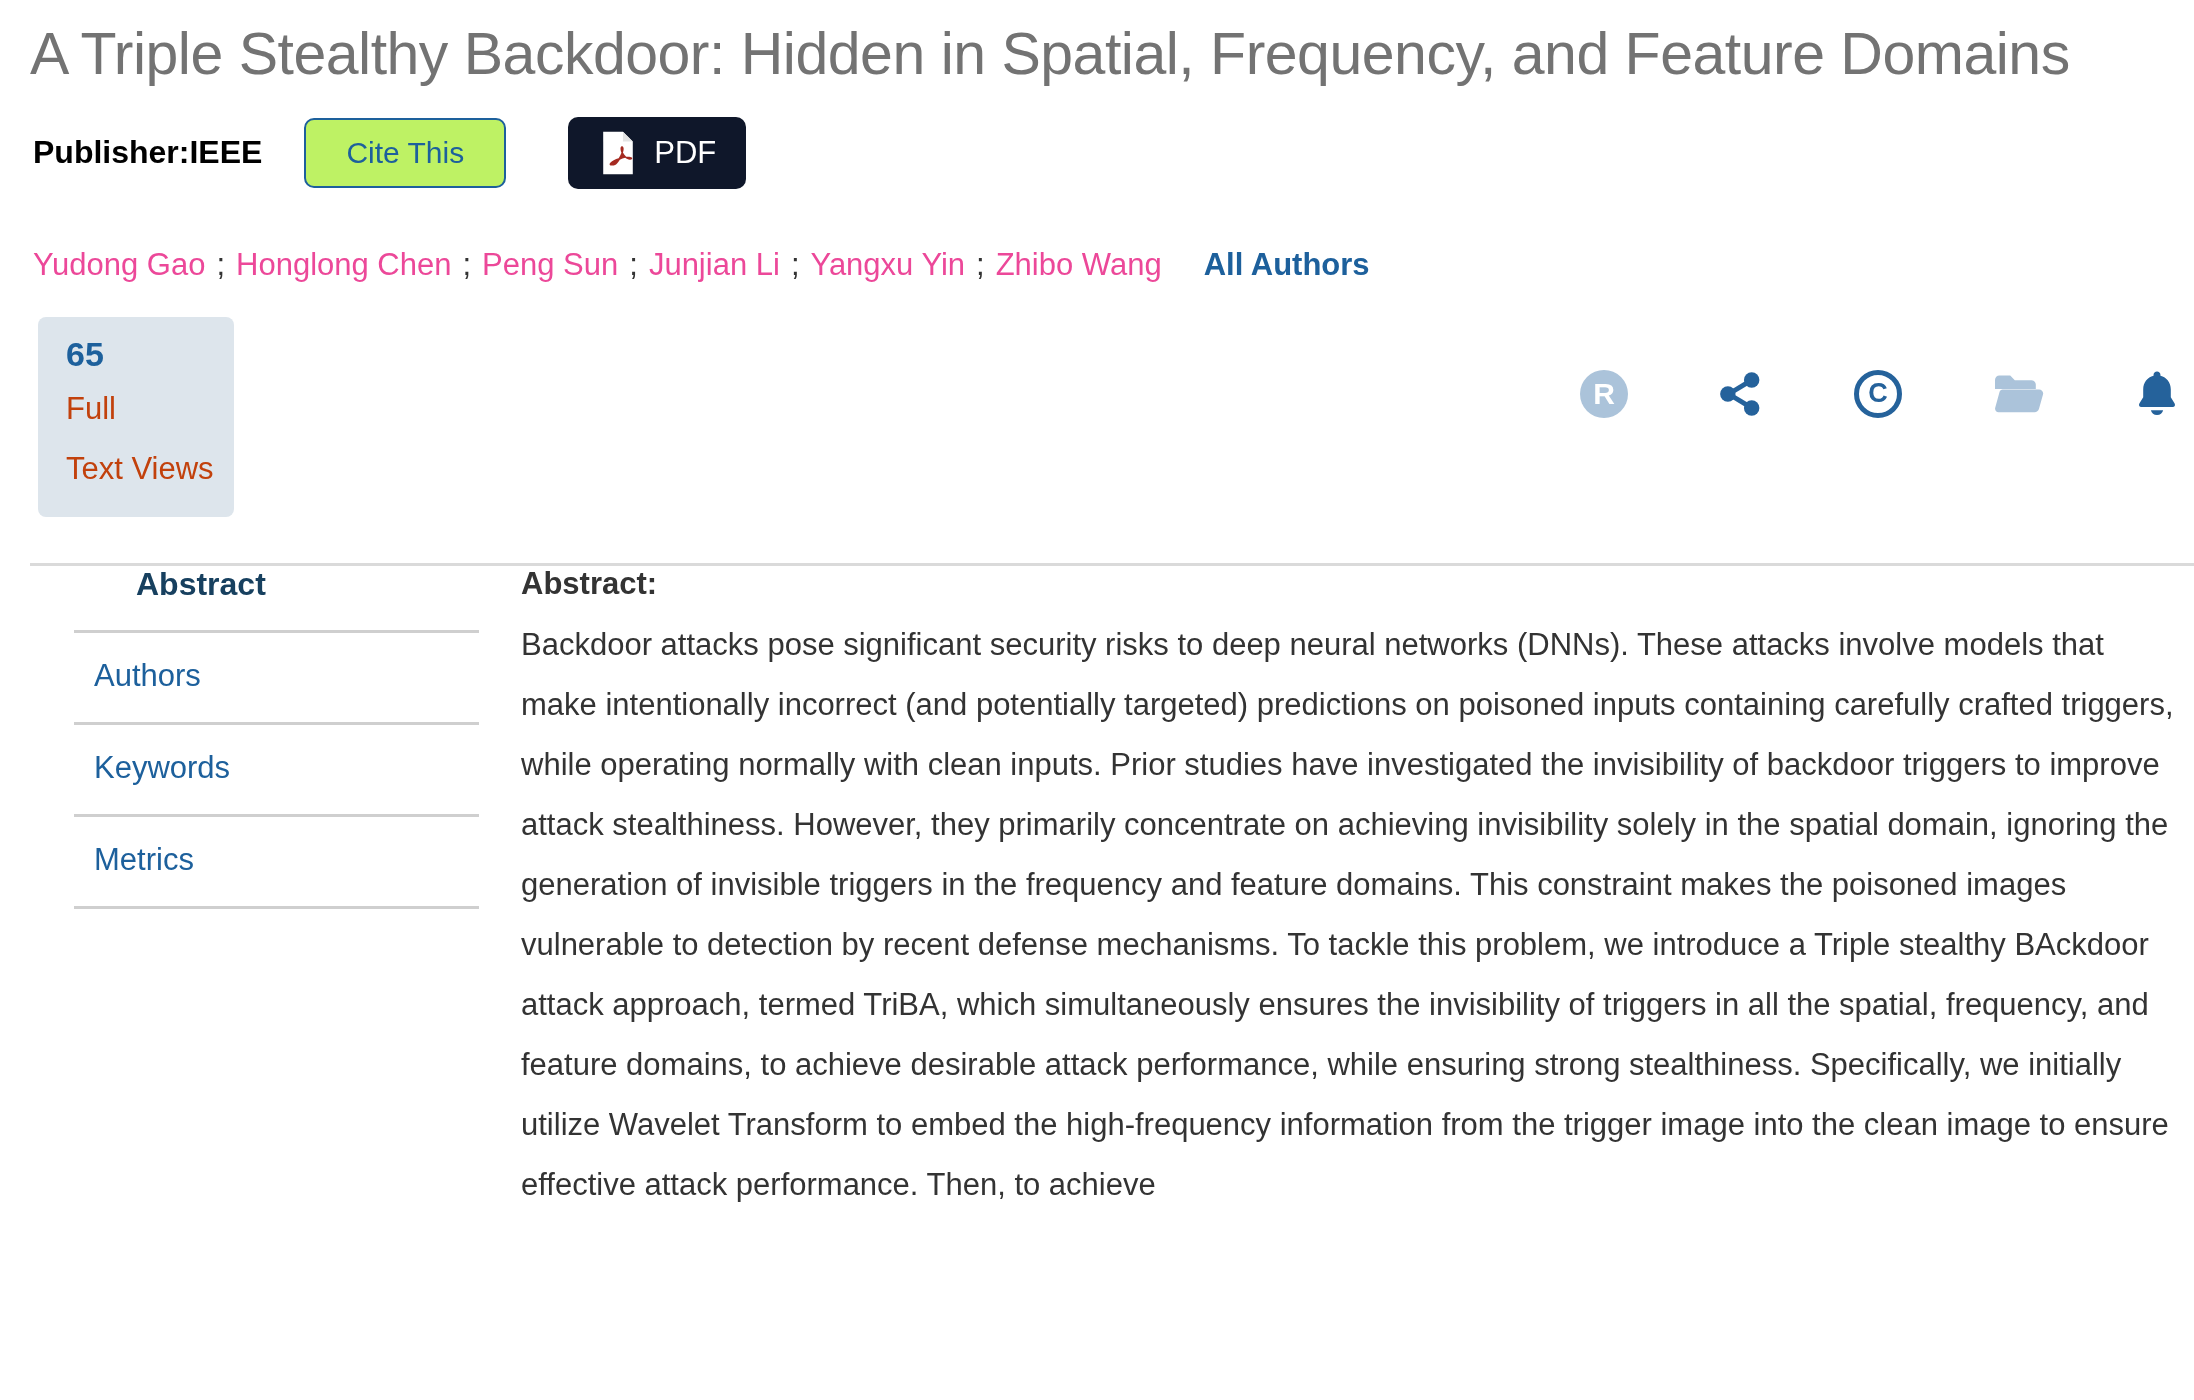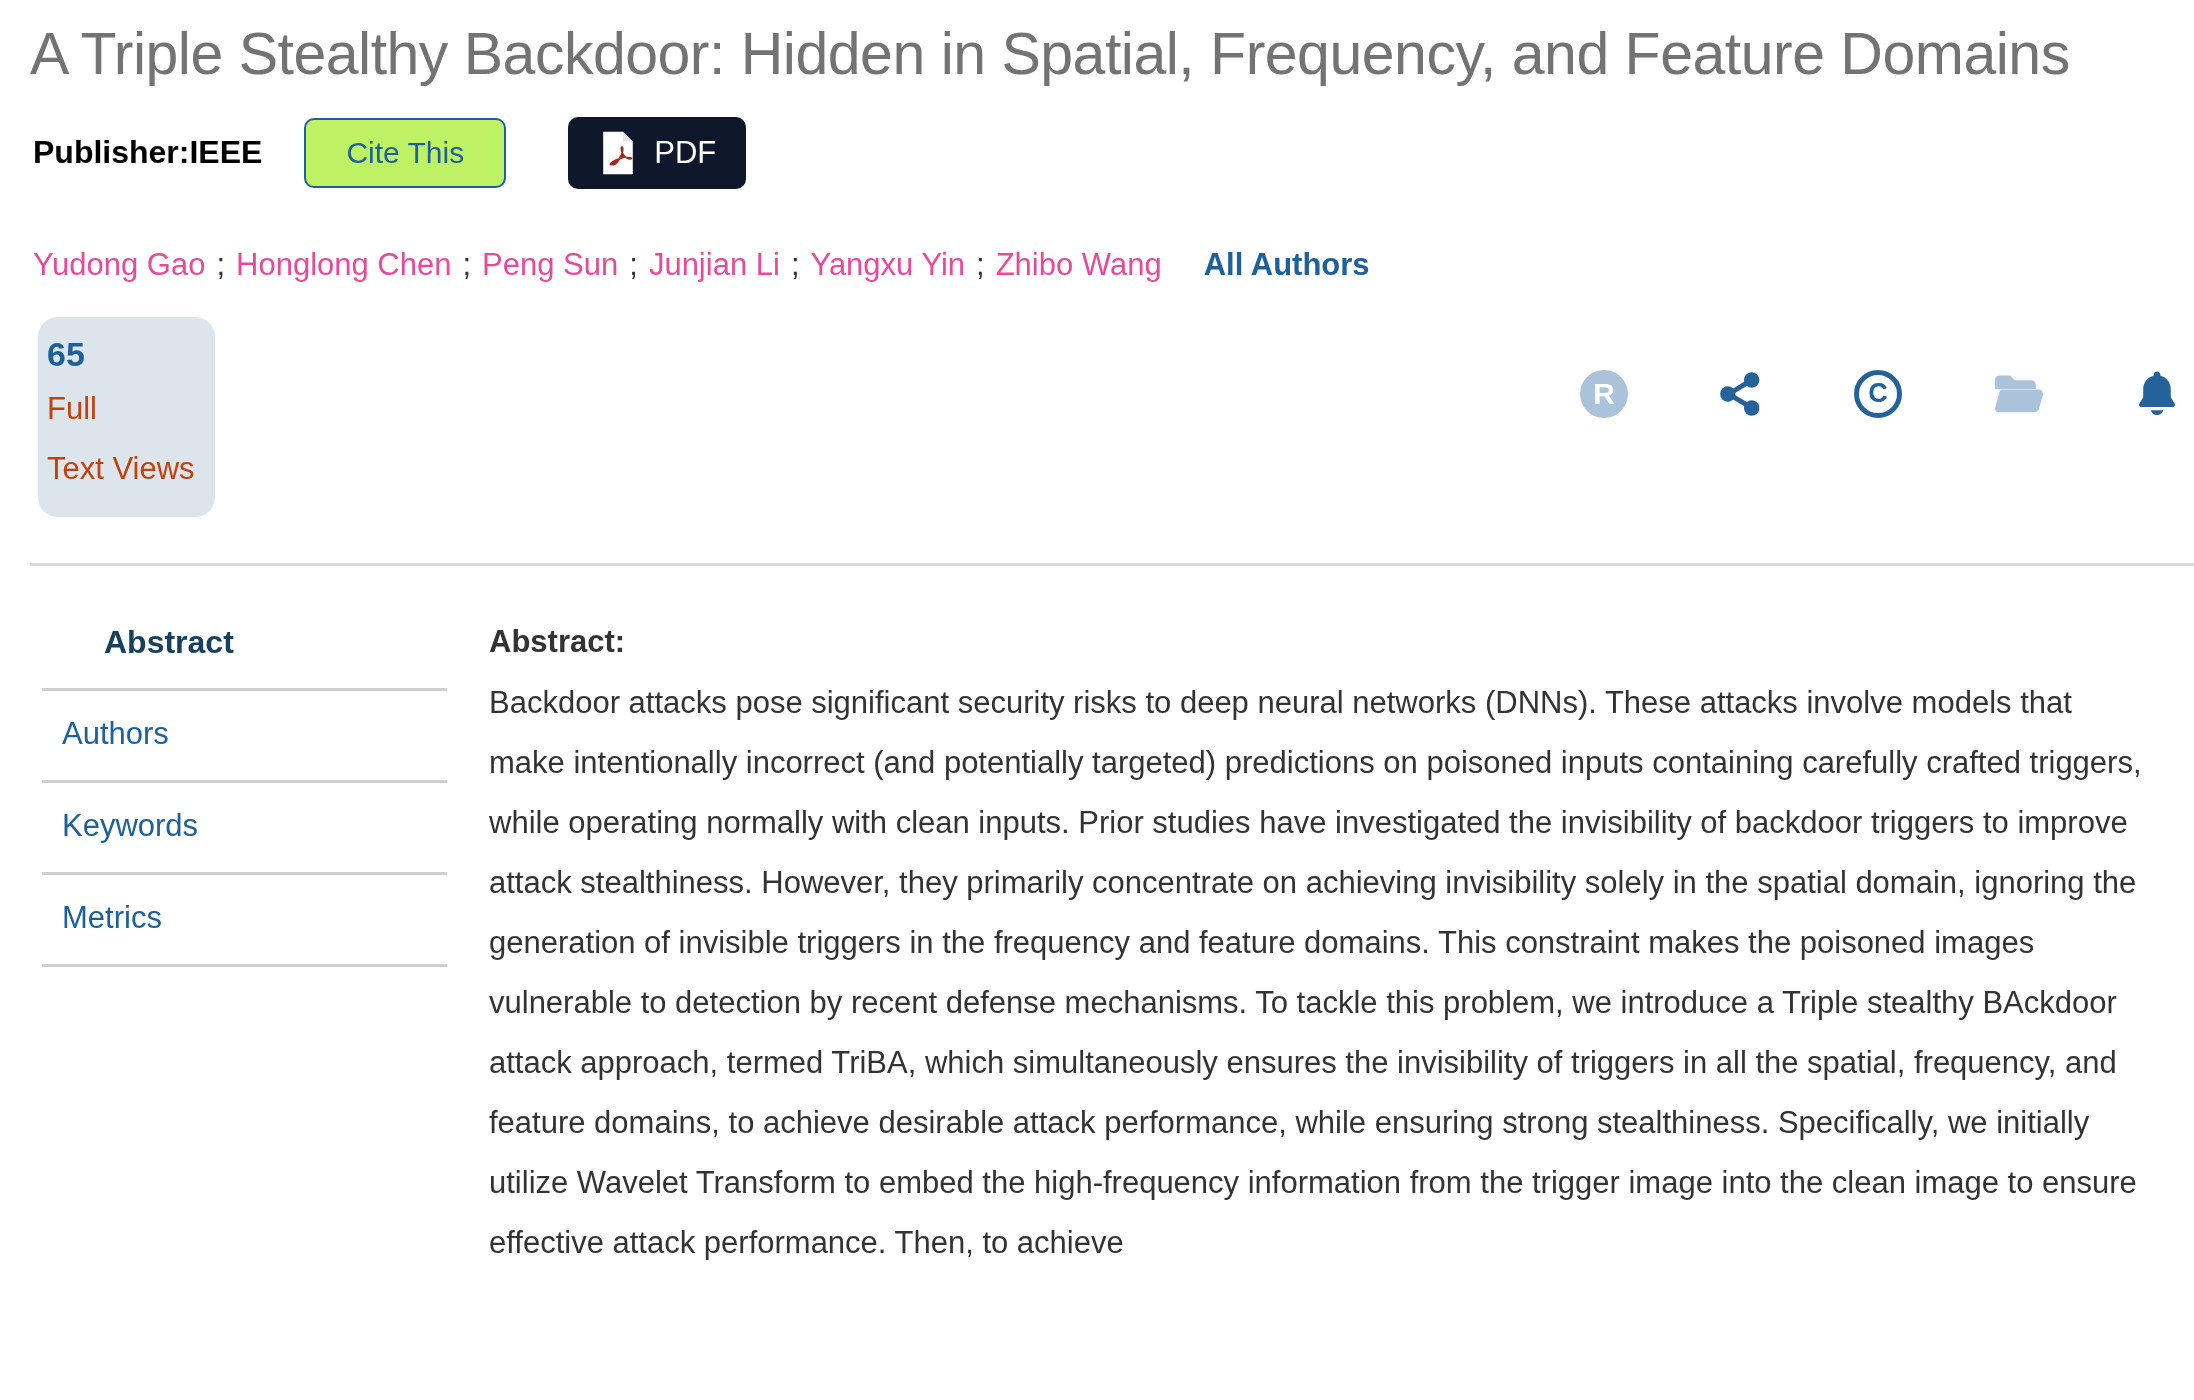--- a/index.html
+++ b/index.html
@@ -22,37 +22,37 @@
   .pdf-btn .pdf-label { color: #ffffff; font-size: 31px; font-family: "Liberation Sans", sans-serif; }
 
   .authors-row { margin: 58px 30px 0 33px; font-size: 31px; color: #333333;
                  display: flex; align-items: baseline; flex-wrap: wrap; }
   .author-link { color: #ec4899; text-decoration: none; cursor: pointer; }
   .author-sep { color: #333333; margin: 0 11px; }
   .all-authors { color: #1d609c; font-weight: 700; margin-left: 42px; text-decoration: none; cursor: pointer; }
 
   .stats-row { margin: 34px 10px 0 38px; display: flex; justify-content: space-between;
                align-items: flex-start; }
-  .views-box { background: #dde5ec; border-radius: 20px; padding: 12px 20px 18px 9px; }
+  .views-box { background: #dde5ec; border-radius: 8px; padding: 12px 20px 18px 28px; }
   .views-count { font-size: 34px; font-weight: 700; color: #1d609c; line-height: 50px; }
   .views-line { font-size: 31px; color: #c2410c; line-height: 60px; }
 
   .icons-row { display: flex; align-items: center; gap: 90px; margin-top: 52px; padding-right: 4px; }
   .icon-btn { background: none; border: none; cursor: pointer; display: inline-flex;
               align-items: center; justify-content: center; padding: 0; }
   .r-badge { width: 48px; height: 48px; border-radius: 50%; background: #abc3da;
              color: #ffffff; font-size: 30px; font-weight: 700; display: inline-flex;
              align-items: center; justify-content: center; font-family: "Liberation Sans", sans-serif; }
   .copyright-badge { width: 48px; height: 48px; border-radius: 50%; border: 5px solid #25629b;
                      color: #25629b; font-size: 27px; font-weight: 700; display: inline-flex;
                      align-items: center; justify-content: center; font-family: "Liberation Sans", sans-serif; }
 
   .main-divider { margin: 46px 0 0 30px; height: 3px; background: #dadada; }
 
-  .content { display: flex; margin-top: 58px; align-items: flex-start; }
+  .content { display: flex; align-items: flex-start; padding-left: 32px; }
   .sidebar { margin-left: 42px; width: 405px; flex: none; }
   .side-item-active { display: block; width: 100%; text-align: left; background: none; border: none;
                       border-bottom: 3px solid #cfcfcf; padding: 0 0 27px 62px; font-size: 32px;
                       font-weight: 700; color: #17405f; cursor: pointer;
                       font-family: "Liberation Sans", sans-serif; }
   .side-item { display: block; width: 100%; text-align: left; background: none; border: none;
                border-bottom: 3px solid #cfcfcf; padding: 25px 0 28px 20px; font-size: 31px;
                color: #1d609c; cursor: pointer; font-family: "Liberation Sans", sans-serif; }
 
   .main-col { margin-left: 42px; width: 1662px; }

